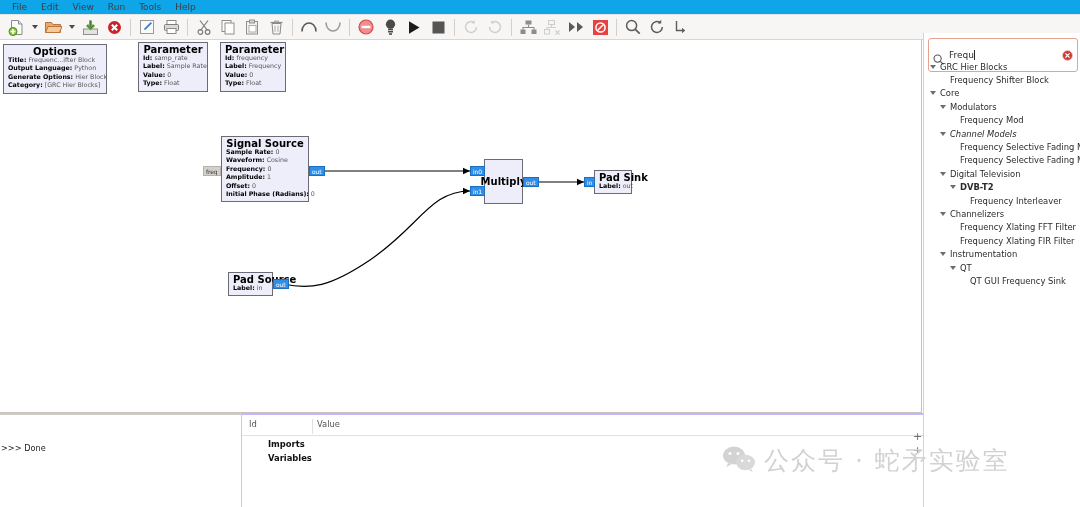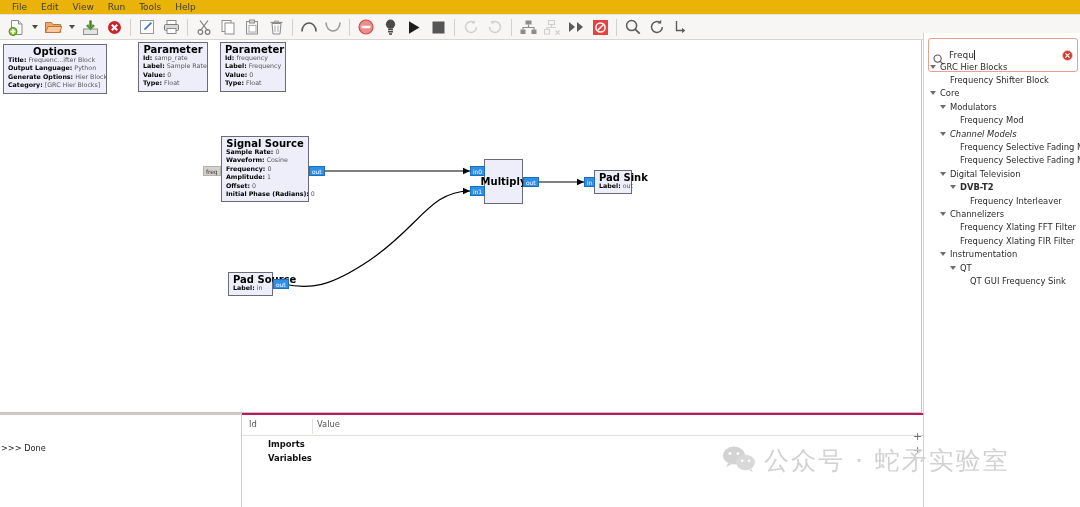--- a/index.html
+++ b/index.html
@@ -9,21 +9,21 @@
     overflow: hidden;
     background: #ffffff;
     font-family: "DejaVu Sans", "Liberation Sans", sans-serif;
     -webkit-font-smoothing: antialiased;
   }
   #app { position: relative; width: 1080px; height: 507px; background:#fff; }
 
   
   .menubar {
     position:absolute; left:0; top:0; width:1080px; height:15px;
-    background:#eab308; display:flex; align-items:center;
+    background:#0ea5e9; display:flex; align-items:center;
     padding-left:5px; border-bottom:1px solid #e6e4e1;
   }
   .menu-item {
     font-size:9px; color:#3c3c3b; padding:0 7px; line-height:14px;
     white-space:nowrap; cursor:default;
   }
 
   
   .toolbar {
     position:absolute; left:0; top:15px; width:1080px; height:25px;
@@ -113,21 +113,21 @@
     border-top:2px solid #cecbc7;
   }
   .console {
     font-size:8.2px; line-height:13.3px; color:#1d1d1d; padding:0px 0 0 1px;
     white-space:pre; font-family:"DejaVu Sans","Liberation Sans",sans-serif;
   }
   .console .blank { height:13.3px; }
   .vsplit { position:absolute; left:241px; top:0; width:1px; height:94px; background:#cfccc8; }
   .propwrap {
     position:absolute; left:242px; top:0; width:681px; height:94px; background:#fff;
-    border-top:2px solid #be185d;
+    border-top:2px solid #c4b5fd;
   }
   .phead { position:absolute; left:0; top:4px; width:681px; height:16px; }
   .phead .c1 { position:absolute; left:7px; top:0; font-size:8.4px; color:#555; }
   .phead .c2 { position:absolute; left:75px; top:0; font-size:8.4px; color:#555; }
   .phead .line { position:absolute; left:0; top:16px; width:681px; height:1px; background:#e3e0dc; }
   .phead .vline { position:absolute; left:70px; top:0; width:1px; height:15px; background:#e3e0dc; }
   .prow { position:absolute; left:26px; font-size:8.4px; color:#111; font-weight:bold; }
 
   .plus { position:absolute; color:#6e6e6e; font-size:11px; line-height:11px; }
 

